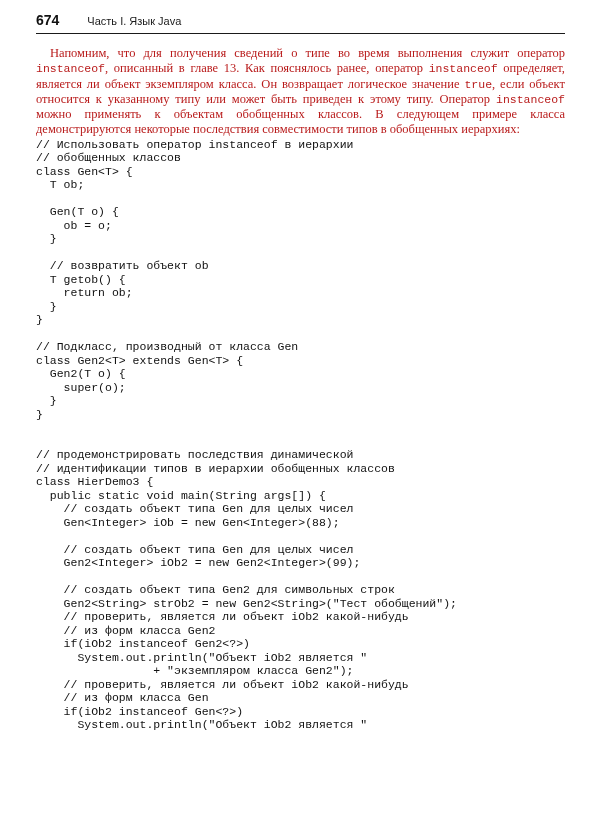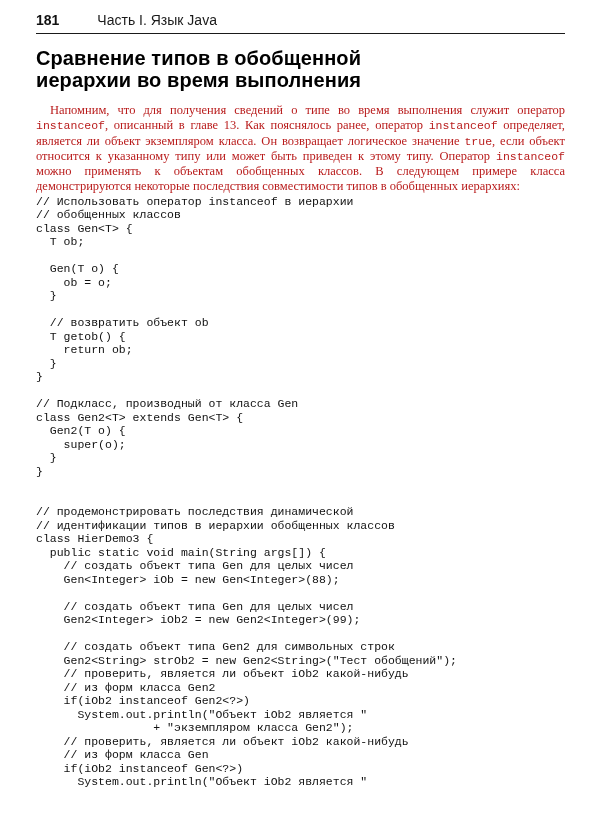--- a/index.html
+++ b/index.html
@@ -21,22 +21,22 @@
     padding-bottom: 5px;
     border-bottom: 1.2px solid #1a1a1a;
   }
   .page-number {
     font-family: "Liberation Sans", sans-serif;
     font-weight: bold;
     font-size: 14px;
   }
   .running-title {
     font-family: "Liberation Sans", sans-serif;
-    font-size: 14px;
-    margin-left: 38px;
+    font-size: 11px;
+    margin-left: 28px;
     color: #1a1a1a;
   }
 
   .section-title {
     font-family: "Liberation Sans", sans-serif;
     font-weight: bold;
     font-size: 20px;
     line-height: 22px;
     max-width: 380px;
     margin-top: 13px;
@@ -65,25 +65,24 @@
     white-space: pre;
     color: #111;
   }
 </style>
 </head>
 <body>
 
 <div class="page">
 
   <header class="page-header">
-    <span class="page-number">181</span>
+    <span class="page-number">674</span>
     <span class="running-title">Часть I. Язык Java</span>
   </header>
 
-  <h1 class="section-title">Сравнение типов в обобщенной иерархии во время выполнения</h1>
 
   <p class="intro"><span>Напомним, что для получения сведений о типе во время выполнения служит оператор </span><span class="mono">instanceof</span><span>, описанный в главе 13. Как пояснялось ранее, оператор </span><span class="mono">instanceof</span><span> определяет, является ли объект экземпляром класса. Он возвращает логическое значение </span><span class="mono">true</span><span>, если объект относится к указанному типу или может быть приведен к этому типу. Оператор </span><span class="mono">instanceof</span><span> можно применять к объектам обобщенных классов. В следующем примере класса демонстрируются некоторые последствия совместимости типов в обобщенных иерархиях:</span></p>
 
   <pre class="code-block">// Использовать оператор instanceof в иерархии
 // обобщенных классов
 class Gen&lt;T&gt; {
   T ob;
 
   Gen(T o) {
     ob = o;

